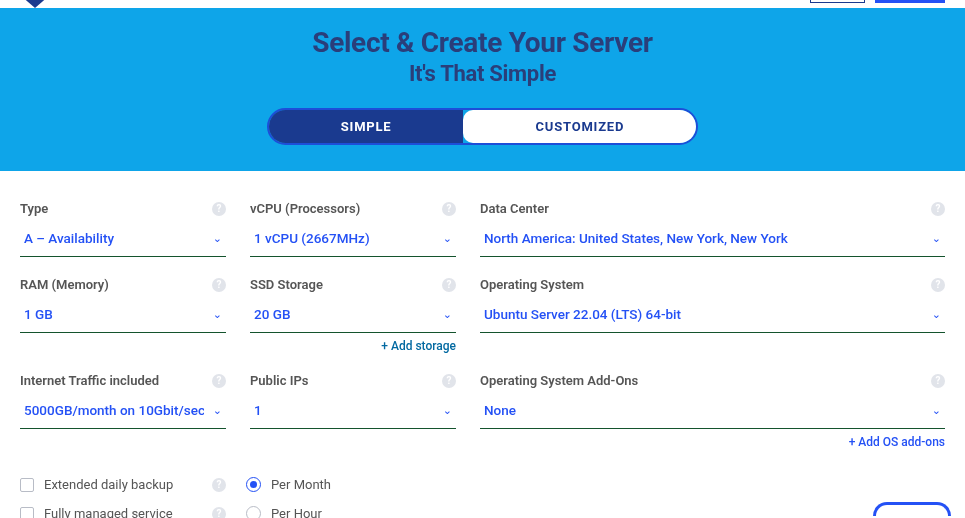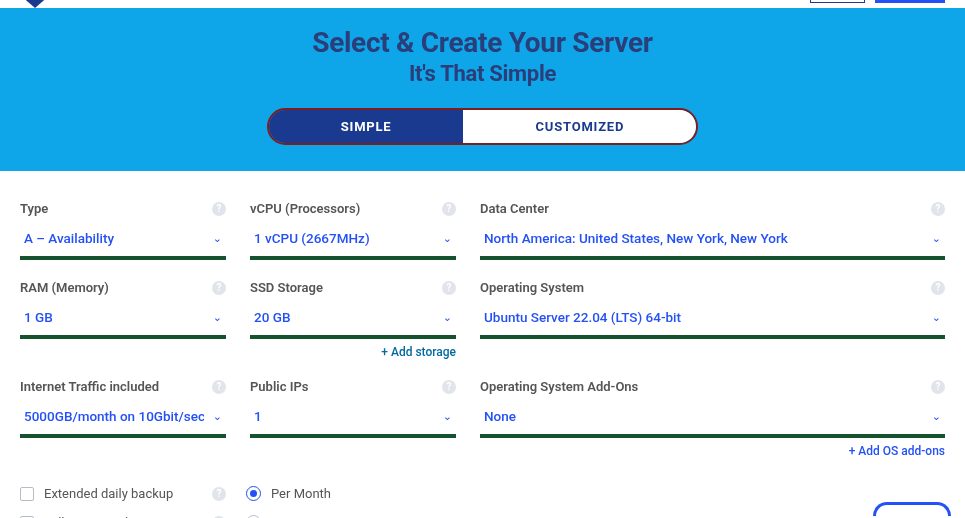--- a/index.html
+++ b/index.html
@@ -5,33 +5,33 @@
     * { margin: 0; padding: 0; box-sizing: border-box; }
     body { font-family: -apple-system, BlinkMacSystemFont, "Segoe UI", Roboto, Arial, sans-serif; width: 965px; height: 518px; background: #fff; overflow: hidden; color: #333; }
     .top-strip { height: 8px; background: #fff; position: relative; }
     .logo-corner { position: absolute; left: 20px; top: -5px; width: 30px; height: 15px; }
     .nav-btns { position: absolute; right: 20px; top: -3px; display: flex; gap: 10px; }
     .nav-btn-outline { width: 55px; height: 6px; border: 1px solid #1a3a8f; }
     .nav-btn-filled { width: 70px; height: 6px; background: #2451f5; }
     .hero { background: #0ea5e9; padding: 18px 0 26px 0; text-align: center; }
     .title1 { font-size: 28px; font-weight: 700; color: #2a3e7a; letter-spacing: -0.3px; }
     .title2 { font-size: 22px; font-weight: 700; color: #2a3e7a; margin-top: 2px; letter-spacing: -0.3px; }
-    .pill { display: inline-flex; margin-top: 22px; border: 2px solid #7f1d1d; border-radius: 22px; overflow: hidden; }
+    .pill { display: inline-flex; margin-top: 22px; border: 2px solid #1d4ed8; border-radius: 22px; overflow: hidden; }
     .pill-tab { padding: 9px 72px; font-size: 13px; font-weight: 700; letter-spacing: 0.8px; cursor: pointer; }
     .pill-tab.active { background: #1a3a8f; color: #fff; }
-    .pill-tab.inactive { background: #fff; color: #1a3a8f; }
+    .pill-tab.inactive { background: #fff; color: #1a3a8f; border-radius: 10px; }
     .form { padding: 30px 20px 0 20px; }
     .row { display: flex; gap: 24px; margin-bottom: 20px; }
     .col { position: relative; }
     .col-narrow { width: 206px; }
     .col-wide { flex: 1; }
     .label-row { display: flex; justify-content: space-between; align-items: center; margin-bottom: 8px; }
     .label { font-size: 13px; font-weight: 600; color: #555; }
     .help { width: 14px; height: 14px; border-radius: 50%; background: #e1e4ea; color: #fff; font-size: 10px; font-weight: 700; display: flex; align-items: center; justify-content: center; cursor: pointer; }
-    .select { display: flex; justify-content: space-between; align-items: center; padding: 6px 4px 10px 4px; border-bottom: 4px solid #14532d; cursor: pointer; }
+    .select { display: flex; justify-content: space-between; align-items: center; padding: 6px 4px 10px 4px; border-bottom: 1px solid #14532d; cursor: pointer; }
     .select-value { font-size: 13.5px; color: #2451f5; font-weight: 500; }
     .chevron { color: #2451f5; font-size: 11px; }
     .link-under { text-align: right; font-size: 12px; color: #0369a1; margin-top: 6px; cursor: pointer; font-weight: 500; }
     .link-under-wide { text-align: right; font-size: 12px; color: #2451f5; margin-top: 6px; cursor: pointer; font-weight: 500; }
     .bottom-section { padding: 28px 20px 0 20px; display: flex; gap: 20px; }
     .checkbox-group { width: 206px; }
     .radio-group { width: 206px; }
     .check-row { display: flex; align-items: center; justify-content: space-between; margin-bottom: 14px; }
     .check-left { display: flex; align-items: flex-end; gap: 10px; }
     .checkbox { width: 14px; height: 14px; border: 1.5px solid #b8bcc6; border-radius: 2px; cursor: pointer; }

